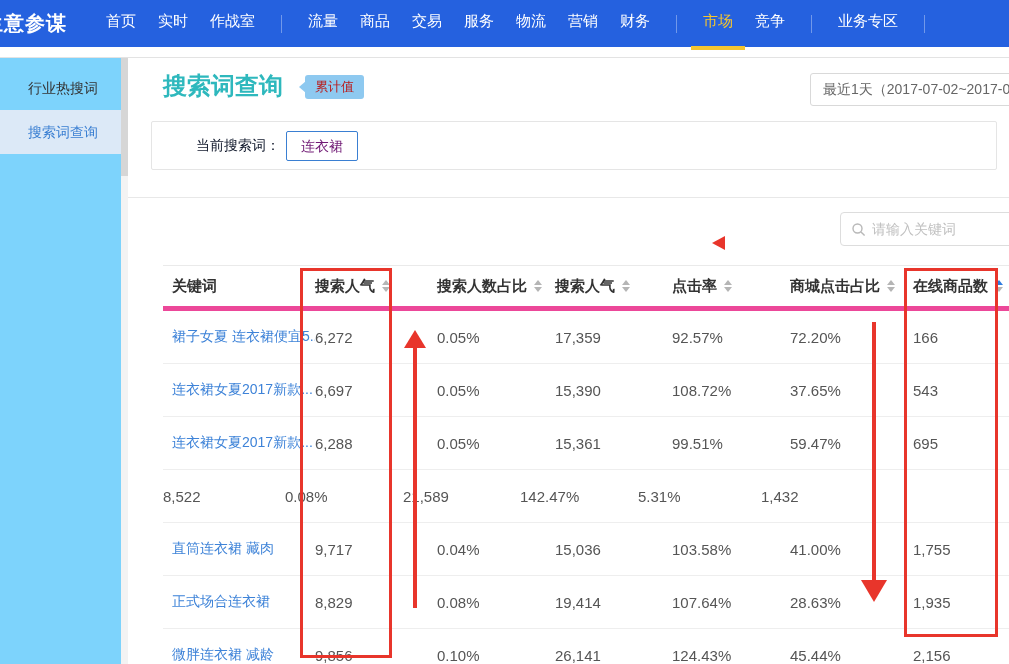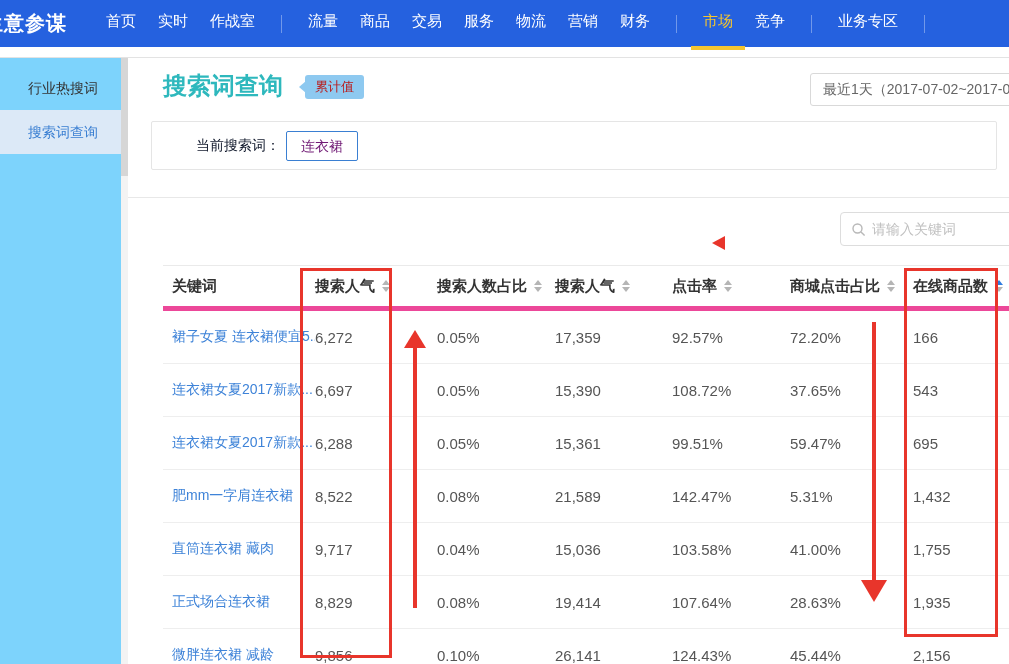--- a/index.html
+++ b/index.html
@@ -210,21 +210,20 @@
         <div class="tr">
           <div class="col0 keyword">连衣裙女夏2017新款...</div>
           <div class="col1">6,288</div>
           <div class="col2">0.05%</div>
           <div class="col3">15,361</div>
           <div class="col4">99.51%</div>
           <div class="col5">59.47%</div>
           <div class="col6">695</div>
         </div>
         <div class="tr">
-          <div class="col0 keyword">肥mm一字肩连衣裙</div>
           <div class="col1">8,522</div>
           <div class="col2">0.08%</div>
           <div class="col3">21,589</div>
           <div class="col4">142.47%</div>
           <div class="col5">5.31%</div>
           <div class="col6">1,432</div>
         </div>
         <div class="tr">
           <div class="col0 keyword">直筒连衣裙 藏肉</div>
           <div class="col1">9,717</div>

